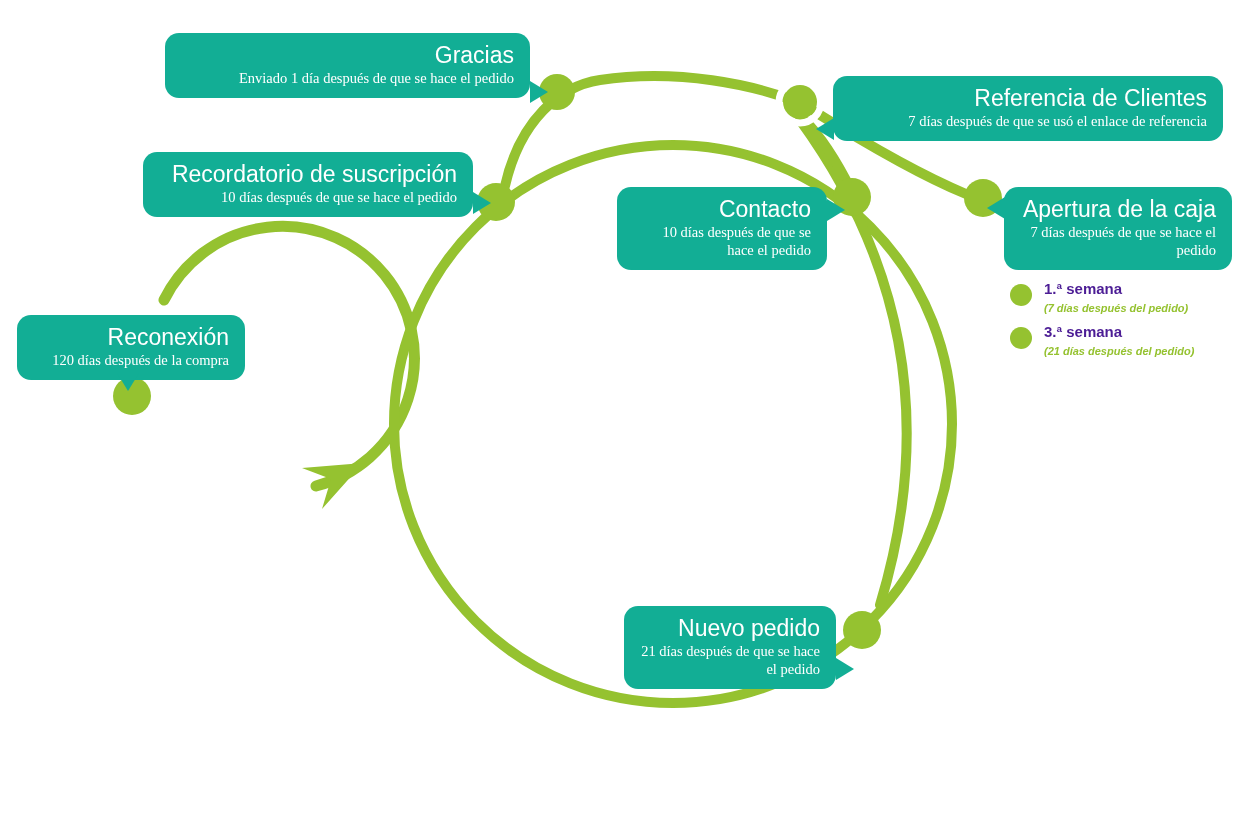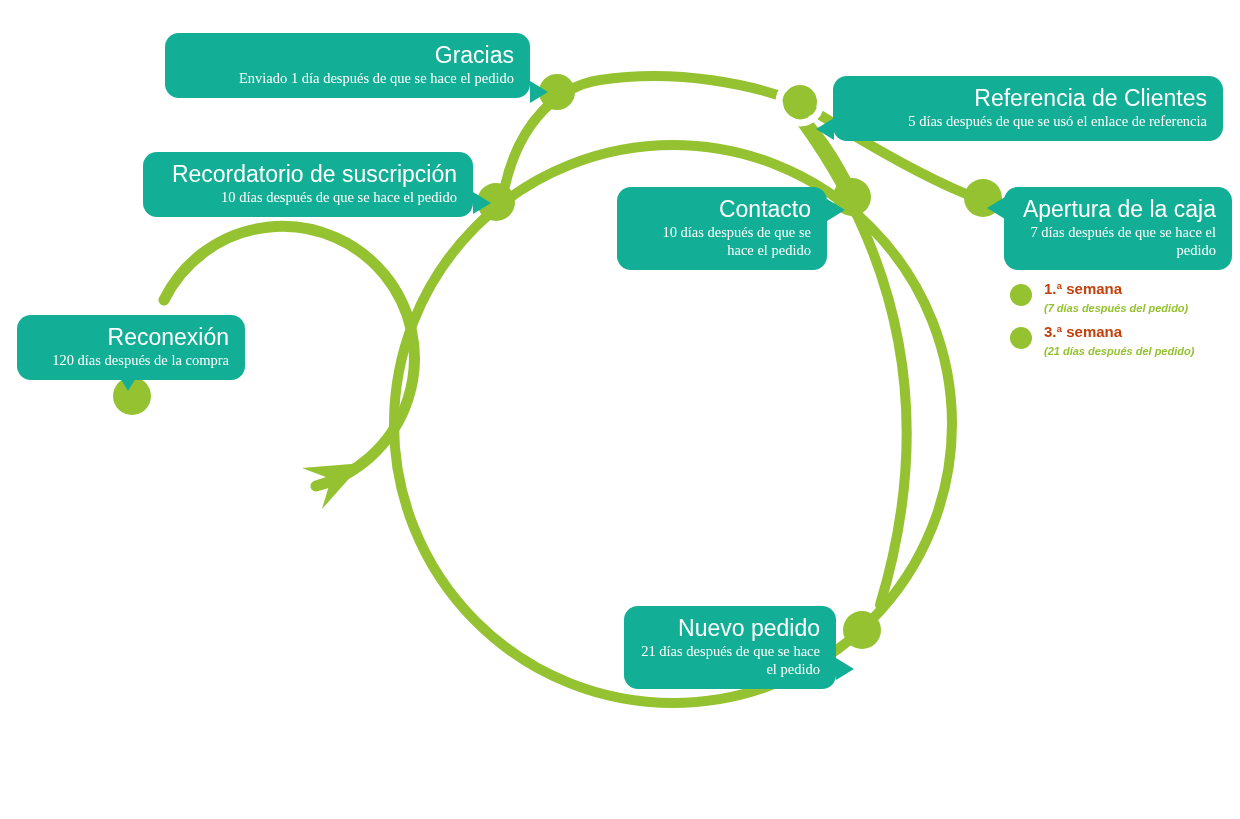--- a/index.html
+++ b/index.html
@@ -22,21 +22,21 @@
   .tail-l{border-top:11px solid transparent;border-bottom:11px solid transparent;
           border-right:18px solid #12AE95;}
   .tail-b{border-left:11px solid transparent;border-right:11px solid transparent;
           border-top:18px solid #12AE95;}
 
   .legend{position:absolute;left:1010px;top:280px;width:225px;}
   .leg-row{position:relative;height:43px;}
   .leg-dot{position:absolute;left:0;top:4px;width:22px;height:22px;border-radius:50%;
            background:#95C230;}
   .leg-txt{position:absolute;left:34px;top:0;}
-  .leg-title{font-size:15px;font-weight:bold;color:#c2410c;line-height:18px;}
+  .leg-title{font-size:15px;font-weight:bold;color:#4c1d95;line-height:18px;}
   .leg-sub{font-size:11px;font-style:italic;font-weight:bold;color:#95C230;line-height:14px;}
 </style>
 </head>
 <body>
 
 <div id="stage">
 
   <svg class="lines" viewBox="0 0 1240 819">
 
     <path d="M 164 300
@@ -65,21 +65,21 @@
   </svg>
 
   <div class="card" style="left:165px;top:33px;width:365px;">
     <div class="t">Gracias</div>
     <div class="s nowrap">Enviado 1 día después de que se hace el pedido</div>
     <div class="tail tail-r" style="left:365px;top:48px;"></div>
   </div>
 
   <div class="card" style="left:833px;top:76px;width:390px;">
     <div class="t">Referencia de Clientes</div>
-    <div class="s nowrap">5 días después de que se usó el enlace de referencia</div>
+    <div class="s nowrap">7 días después de que se usó el enlace de referencia</div>
     <div class="tail tail-l" style="left:-17px;top:42px;"></div>
   </div>
 
   <div class="card" style="left:143px;top:152px;width:330px;">
     <div class="t">Recordatorio de suscripción</div>
     <div class="s nowrap">10 días después de que se hace el pedido</div>
     <div class="tail tail-r" style="left:330px;top:40px;"></div>
   </div>
 
   <div class="card" style="left:617px;top:187px;width:210px;">

